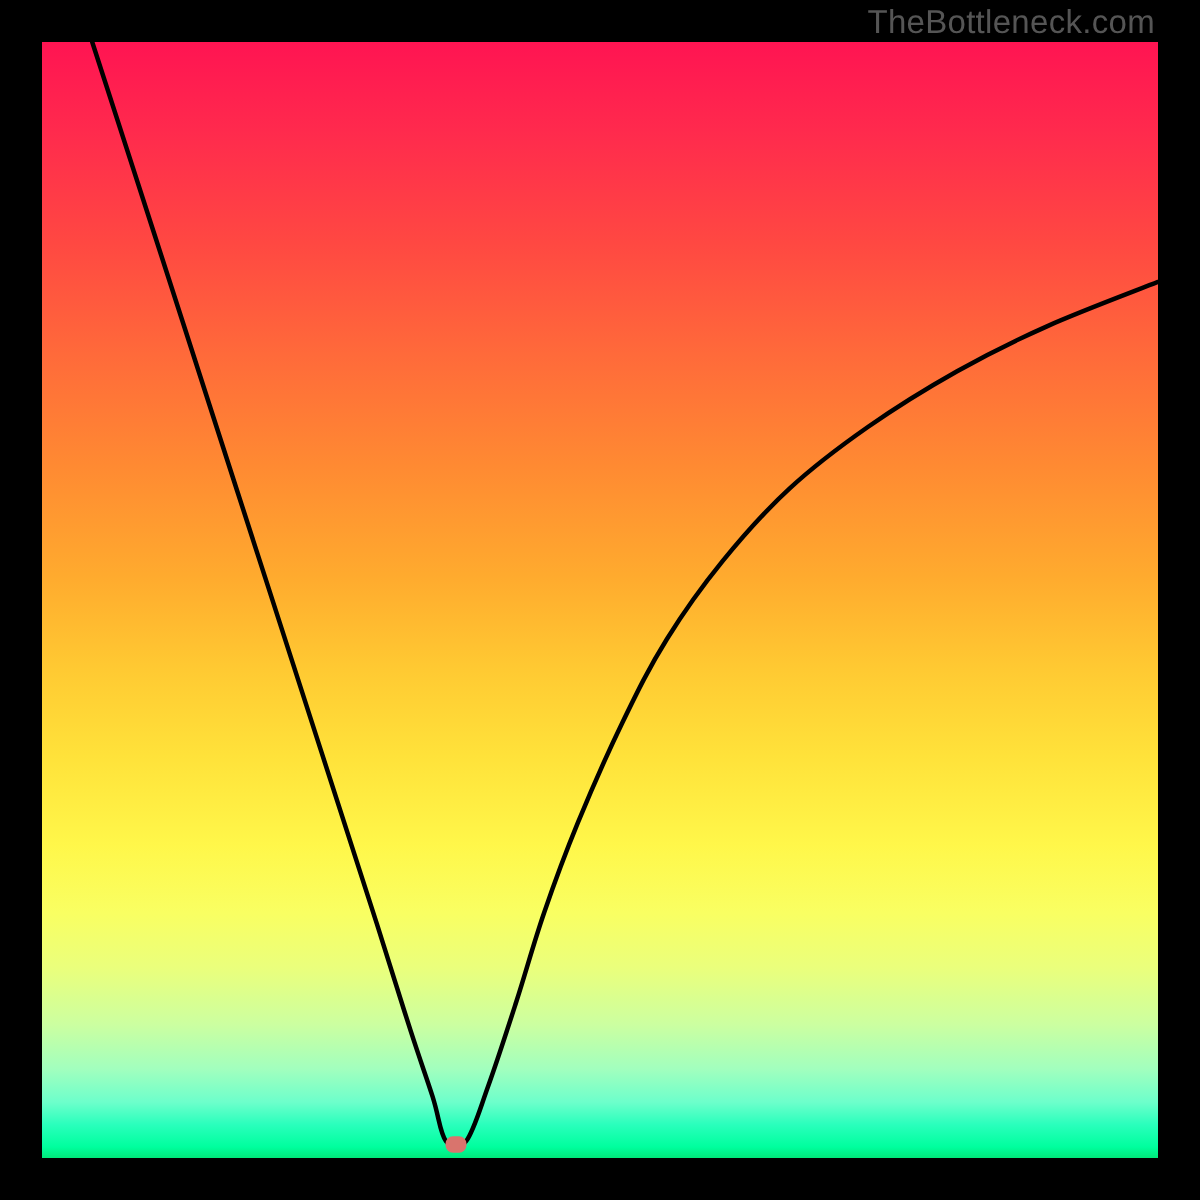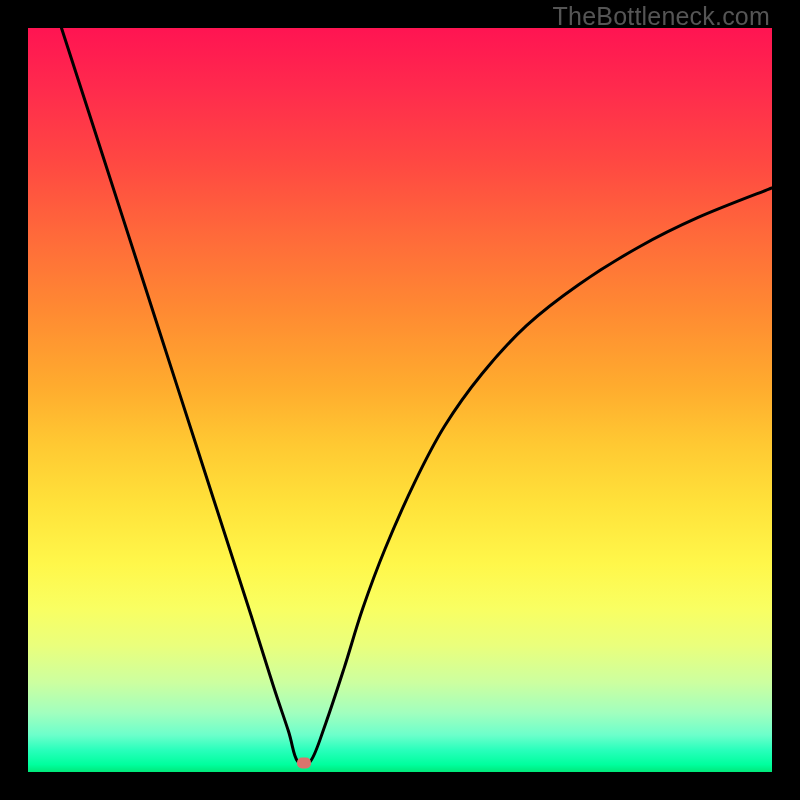--- a/index.html
+++ b/index.html
@@ -44,21 +44,21 @@
       #2affbc 97%,
       #00ff9e 99%,
       #00e87a 100%
     );
   }
   .watermark {
     position: absolute;
     top: 2px;
     right: 30px;
     color: #555;
-    font-size: 25px;
+    font-size: 22px;
     font-weight: 500;
     letter-spacing: 0.2px;
     user-select: none;
   }
   svg {
     position: absolute;
     top: 0;
     left: 0;
   }
   .marker {

